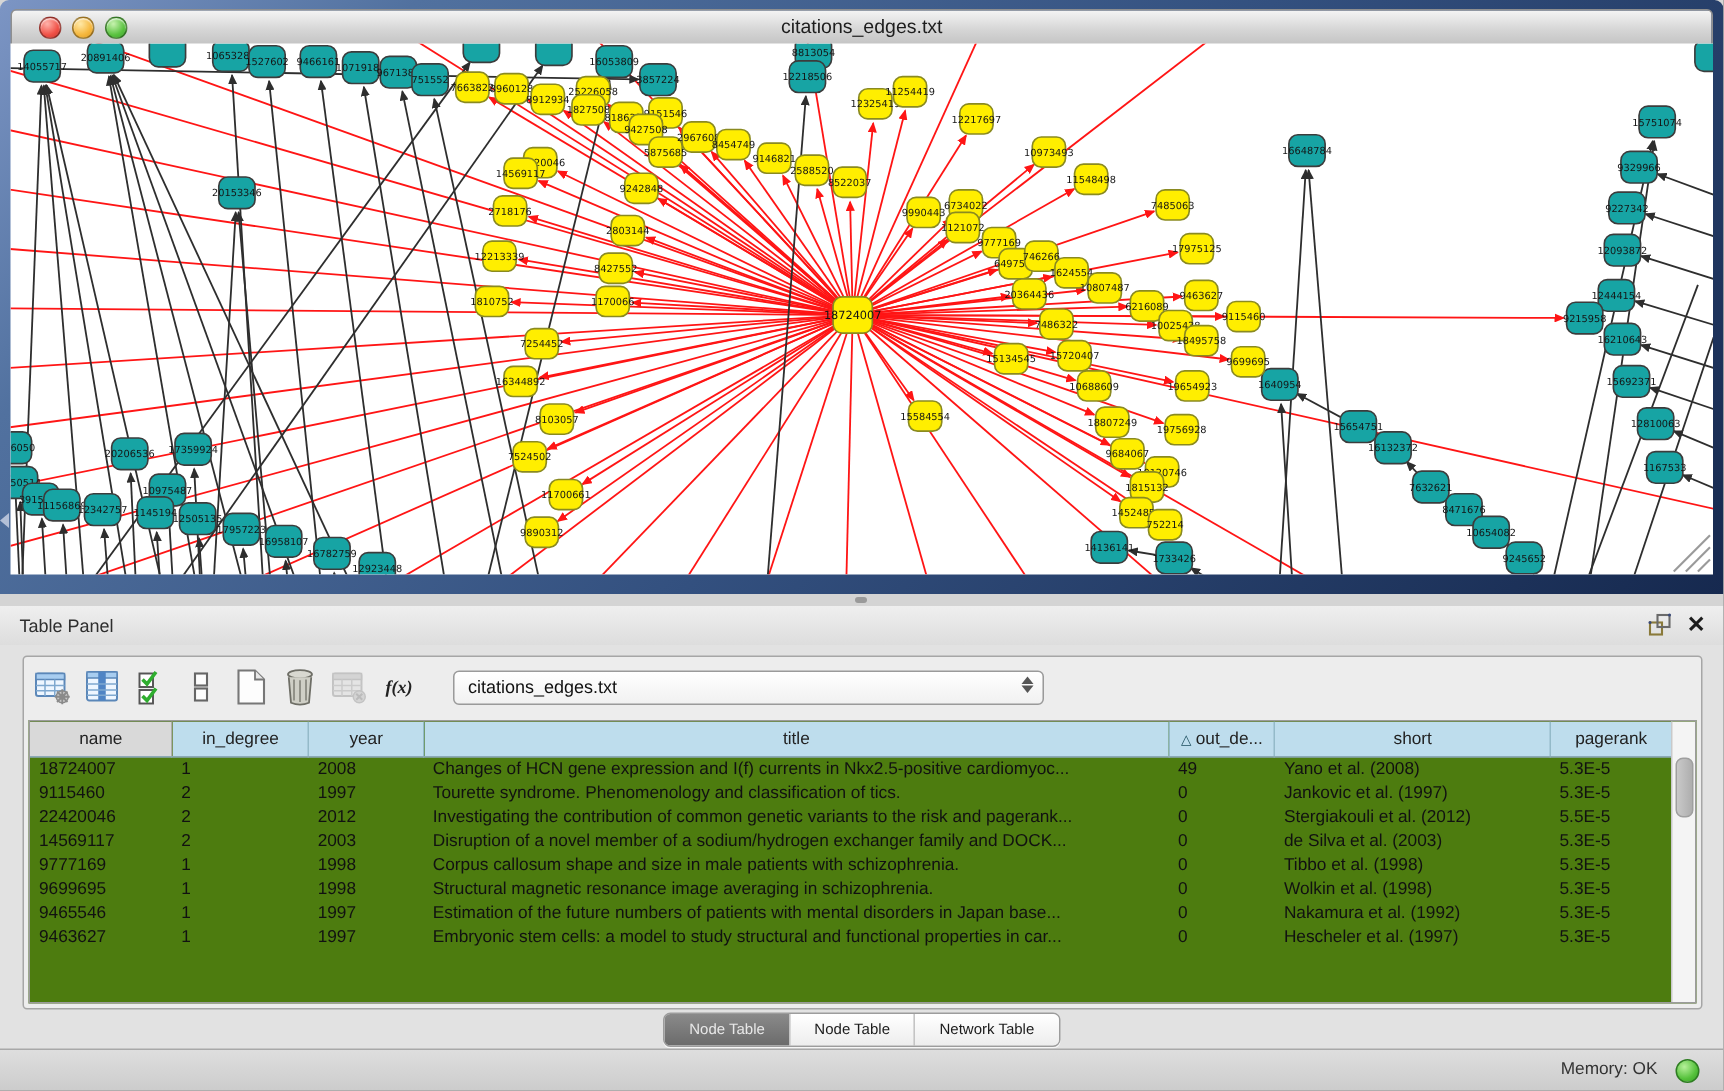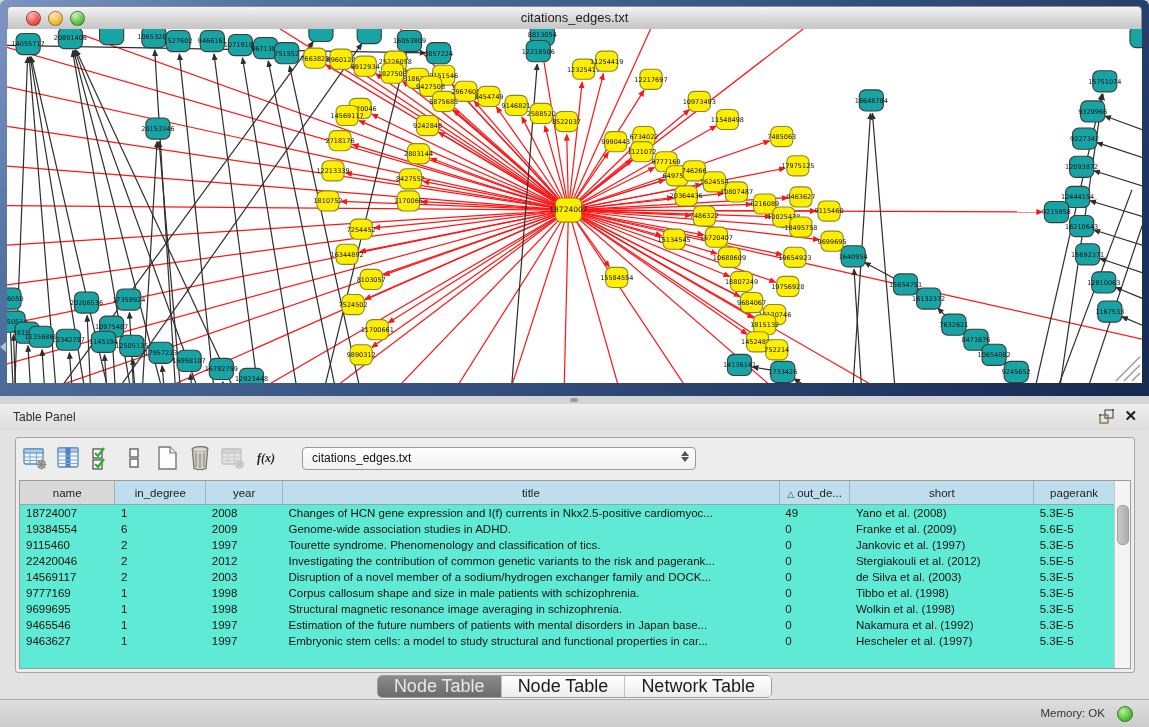--- a/index.html
+++ b/index.html
@@ -43,37 +43,37 @@
   .tbtn svg{display:block;}
   .fx{font-family:"Liberation Serif",serif;font-style:italic;font-weight:bold;font-size:12px;color:#222;}
   .dropdown{width:392px;height:21px;margin-left:16px;background:linear-gradient(#ffffff,#f1f1f1);
     border:1px solid #9a9a9a;border-radius:4px;display:flex;align-items:center;position:relative;}
   .dropdown .dd-text{font-size:12px;color:#111;padding-left:9px;}
   .dd-arrows{position:absolute;right:6px;top:3px;display:flex;flex-direction:column;gap:1px;}
   .dd-arrows i{display:block;width:0;height:0;border-left:4px solid transparent;border-right:4px solid transparent;}
   .dd-arrows .up{border-bottom:5px solid #555;}
   .dd-arrows .dn{border-top:5px solid #555;}
 
-  .table-wrap{position:absolute;left:3px;right:3px;top:42px;bottom:3px;background:#5eead4;
+  .table-wrap{position:absolute;left:3px;right:3px;top:42px;bottom:3px;background:#4d7c0f;
     border:1px solid #9b9b9b;overflow:hidden;}
   table.data{border-collapse:collapse;table-layout:fixed;width:1095px;font-size:11.5px;color:#111;}
   table.data th{height:21px;background:#bedded;border-right:1px solid #94bac9;border-bottom:1px solid #8ca9b6;
     font-weight:normal;text-align:center;font-size:11.5px;color:#222;overflow:hidden;white-space:nowrap;}
   table.data th.first{background:#d9d9d9;border-right:1px solid #adadad;}
   table.data td{height:16px;padding:0 6px;white-space:nowrap;overflow:hidden;}
   .sort-tri{font-size:9px;color:#1d4e5e;margin-right:3px;}
   .vscroll{position:absolute;right:0;top:0;bottom:0;width:15px;background:#f4f4f4;border-left:1px solid #c9c9c9;}
   .vthumb{position:absolute;left:2px;top:24px;width:10px;height:38px;border-radius:5px;
     background:linear-gradient(90deg,#c9c9c9,#aeaeae);border:1px solid #9f9f9f;}
 
   
   .tabs{position:absolute;left:0;right:0;top:245px;display:flex;justify-content:center;}
   .seg{display:flex;border:1px solid #9c9c9c;border-radius:5px;overflow:hidden;height:21px;
     box-shadow:0 1px 0 rgba(255,255,255,.7);}
-  .seg button{border:none;margin:0;padding:0 16px;font-size:18px;height:21px;
+  .seg button{border:none;margin:0;padding:0 16px;font-size:10px;height:21px;
     font-family:"Liberation Sans",sans-serif;background:linear-gradient(#ffffff,#ededed);color:#1b1b1b;border-left:1px solid #c4c4c4;}
   .seg button:first-child{border-left:none;}
   .seg button.active{background:linear-gradient(#8a8a8a,#6b6b6b);color:#e8e8e8;}
 
   
   .status-bar{position:absolute;left:0;bottom:0;width:1149px;height:27px;
     background:linear-gradient(#dedede,#cccccc);border-top:1px solid #a8a8a8;margin-top:16px;}
   .mem-label{position:absolute;right:44px;top:7px;font-size:11.5px;color:#333;}
   .mem-dot{position:absolute;right:16px;top:6px;width:14px;height:14px;border-radius:50%;
     background:radial-gradient(circle at 35% 30%,#b6f09a,#55c13b 60%,#379e26);border:1px solid #2e7d22;}
@@ -602,29 +602,20 @@
               <tr>
                 <td>18724007</td>
                 <td>1</td>
                 <td>2008</td>
                 <td>Changes of HCN gene expression and I(f) currents in Nkx2.5-positive cardiomyoc...</td>
                 <td>49</td>
                 <td>Yano et al. (2008)</td>
                 <td>5.3E-5</td>
               </tr>
               <tr>
-                <td>19384554</td>
-                <td>6</td>
-                <td>2009</td>
-                <td>Genome-wide association studies in ADHD.</td>
-                <td>0</td>
-                <td>Franke et al. (2009)</td>
-                <td>5.6E-5</td>
-              </tr>
-              <tr>
                 <td>9115460</td>
                 <td>2</td>
                 <td>1997</td>
                 <td>Tourette syndrome. Phenomenology and classification of tics.</td>
                 <td>0</td>
                 <td>Jankovic et al. (1997)</td>
                 <td>5.3E-5</td>
               </tr>
               <tr>
                 <td>22420046</td>

